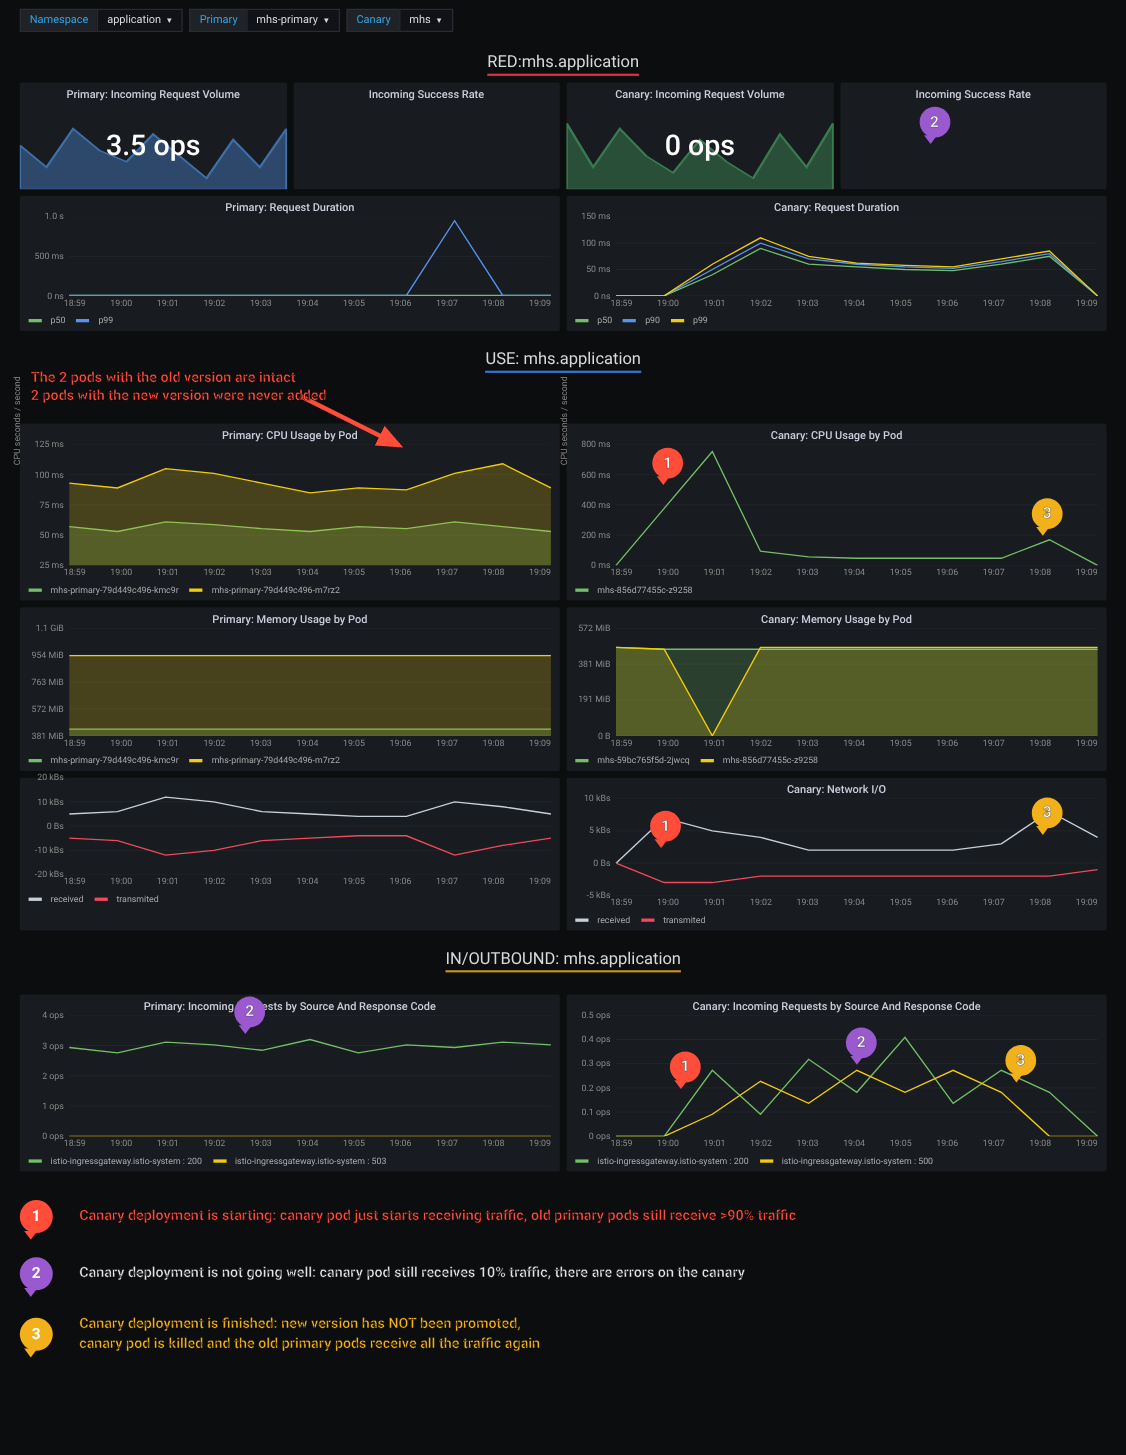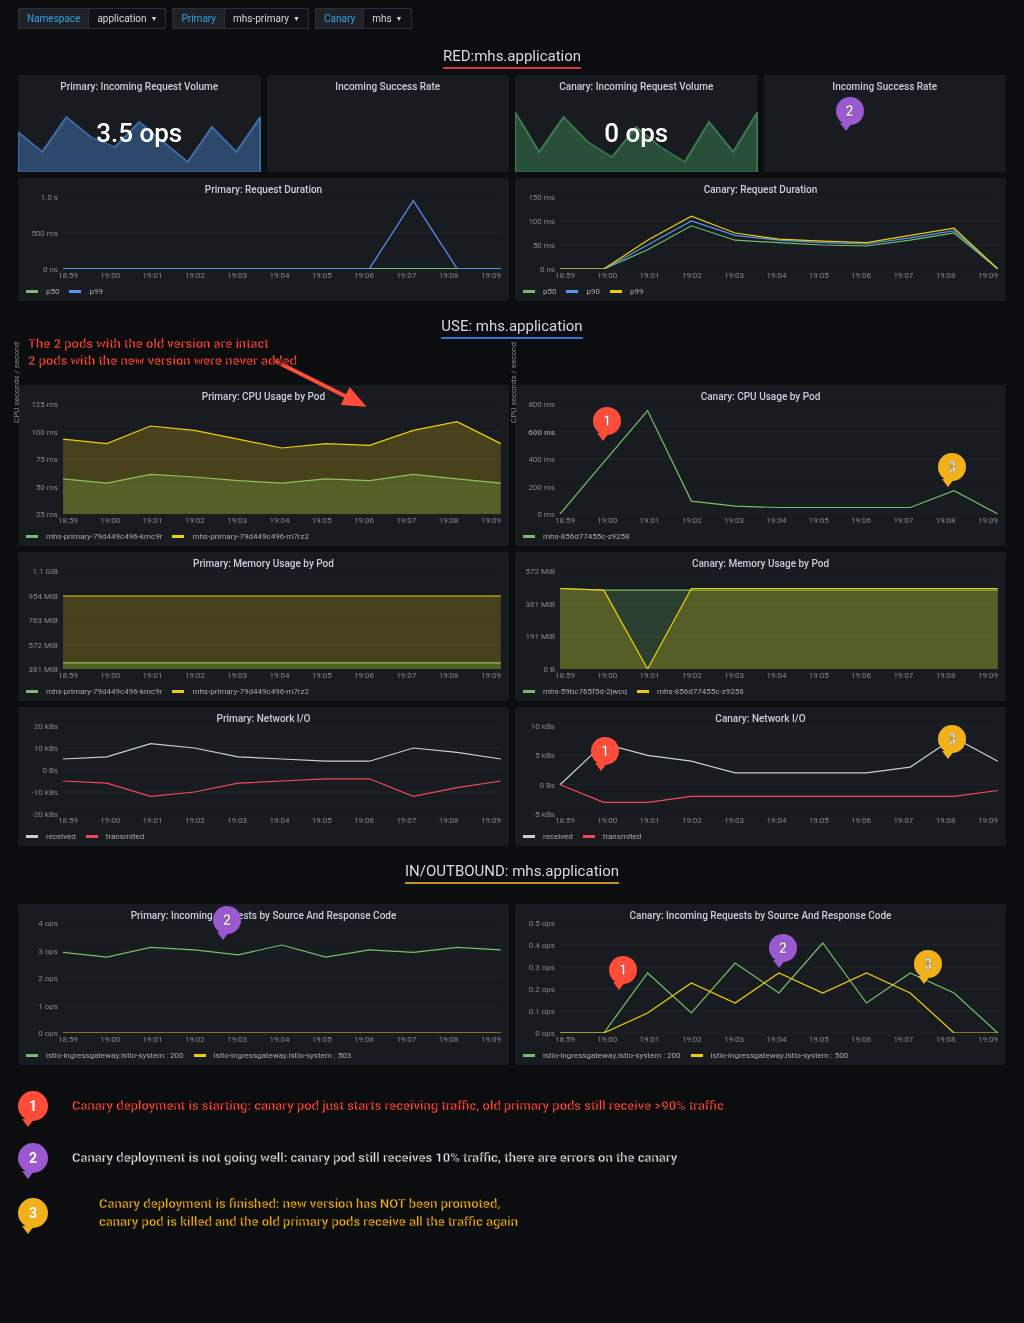--- a/index.html
+++ b/index.html
@@ -71,21 +71,21 @@
     content: ""; position: absolute; bottom: -6px; left: 4px;
     border-left: 6px solid transparent; border-right: 6px solid transparent;
     border-top: 8px solid;
   }
   .footer-bubble.c1 { background: #ff4d3a; } .footer-bubble.c1::after { border-top-color: #ff4d3a; }
   .footer-bubble.c2 { background: #9b59d0; } .footer-bubble.c2::after { border-top-color: #9b59d0; }
   .footer-bubble.c3 { background: #f2b11a; } .footer-bubble.c3::after { border-top-color: #f2b11a; }
   .footer-text { font-weight: 700; font-size: 13px; -webkit-text-stroke: 0.4px #000; line-height: 1.35; }
   .footer-text.t1 { color: #ff4d3a; }
   .footer-text.t2 { color: #e5e5e5; }
-  .footer-text.t3 { color: #f2b11a; margin-left: 27px; }
+  .footer-text.t3 { color: #f2b11a; }
   .abs-bubble { position: absolute; z-index: 5; }
   .arrow { position: absolute; z-index: 9; }
 </style>
 </head>
 <body>
 
 <div class="filters">
   <div class="filter">
     <div class="filter-label">Namespace</div>
     <div class="filter-value">
@@ -291,21 +291,21 @@
     </svg>
   </div>
   <div class="panel">
       <div class="panel-title">Canary: CPU Usage by Pod</div>
       <div class="chart" style="height:110px;">
         <div class="y-label">CPU seconds / second</div>
         <div class="y-axis" style="width:44px; height:110px;">
           <div style="top:110px;">0 ms</div>
           <div style="top:82.5px;">200 ms</div>
           <div style="top:55px;">400 ms</div>
-          <div style="top:27.5px;font-weight:bold;">600 ms</div>
+          <div style="top:27.5px;">600 ms</div>
           <div style="top:0px;">800 ms</div>
         </div>
         <svg width="480" height="110" viewBox="0 0 480 110" preserveAspectRatio="none" style="width:100%;">
           <line x1="44" x2="472" y1="110" y2="110" stroke="#2a2d32" stroke-width="0.5"></line>
           <line x1="44" x2="472" y1="82.5" y2="82.5" stroke="#2a2d32" stroke-width="0.5"></line>
           <line x1="44" x2="472" y1="55" y2="55" stroke="#2a2d32" stroke-width="0.5"></line>
           <line x1="44" x2="472" y1="27.5" y2="27.5" stroke="#2a2d32" stroke-width="0.5"></line>
           <line x1="44" x2="472" y1="0" y2="0" stroke="#2a2d32" stroke-width="0.5"></line>
           <path d="M44.0,110.0 L86.8,58.2 L129.6,6.5 L172.4,97.1 L215.2,102.2 L258.0,103.5 L300.8,103.5 L343.6,103.5 L386.4,103.5 L429.2,86.7 L472.0,110.0 " fill="none" stroke="#73bf69" stroke-width="1.2"></path>
         </svg>
@@ -430,21 +430,20 @@
         <div class="legend-item">
           <div class="legend-swatch" style="background:#f2cc0c"></div>
           <span>mhs-856d77455c-z9258</span>
         </div>
       </div>
     </div>
 </div>
 
 <div class="row">
   <div class="panel">
-      <div class="panel-title">Primary: Network I/O</div>
       <div class="chart" style="height:88px;">
         <div class="y-axis" style="width:44px; height:88px;">
           <div style="top:88px;">-20 kBs</div>
           <div style="top:66px;">-10 kBs</div>
           <div style="top:44px;">0 Bs</div>
           <div style="top:22px;">10 kBs</div>
           <div style="top:0px;">20 kBs</div>
         </div>
         <svg width="480" height="88" viewBox="0 0 480 88" preserveAspectRatio="none" style="width:100%;">
           <line x1="44" x2="472" y1="88" y2="88" stroke="#2a2d32" stroke-width="0.5"></line>

